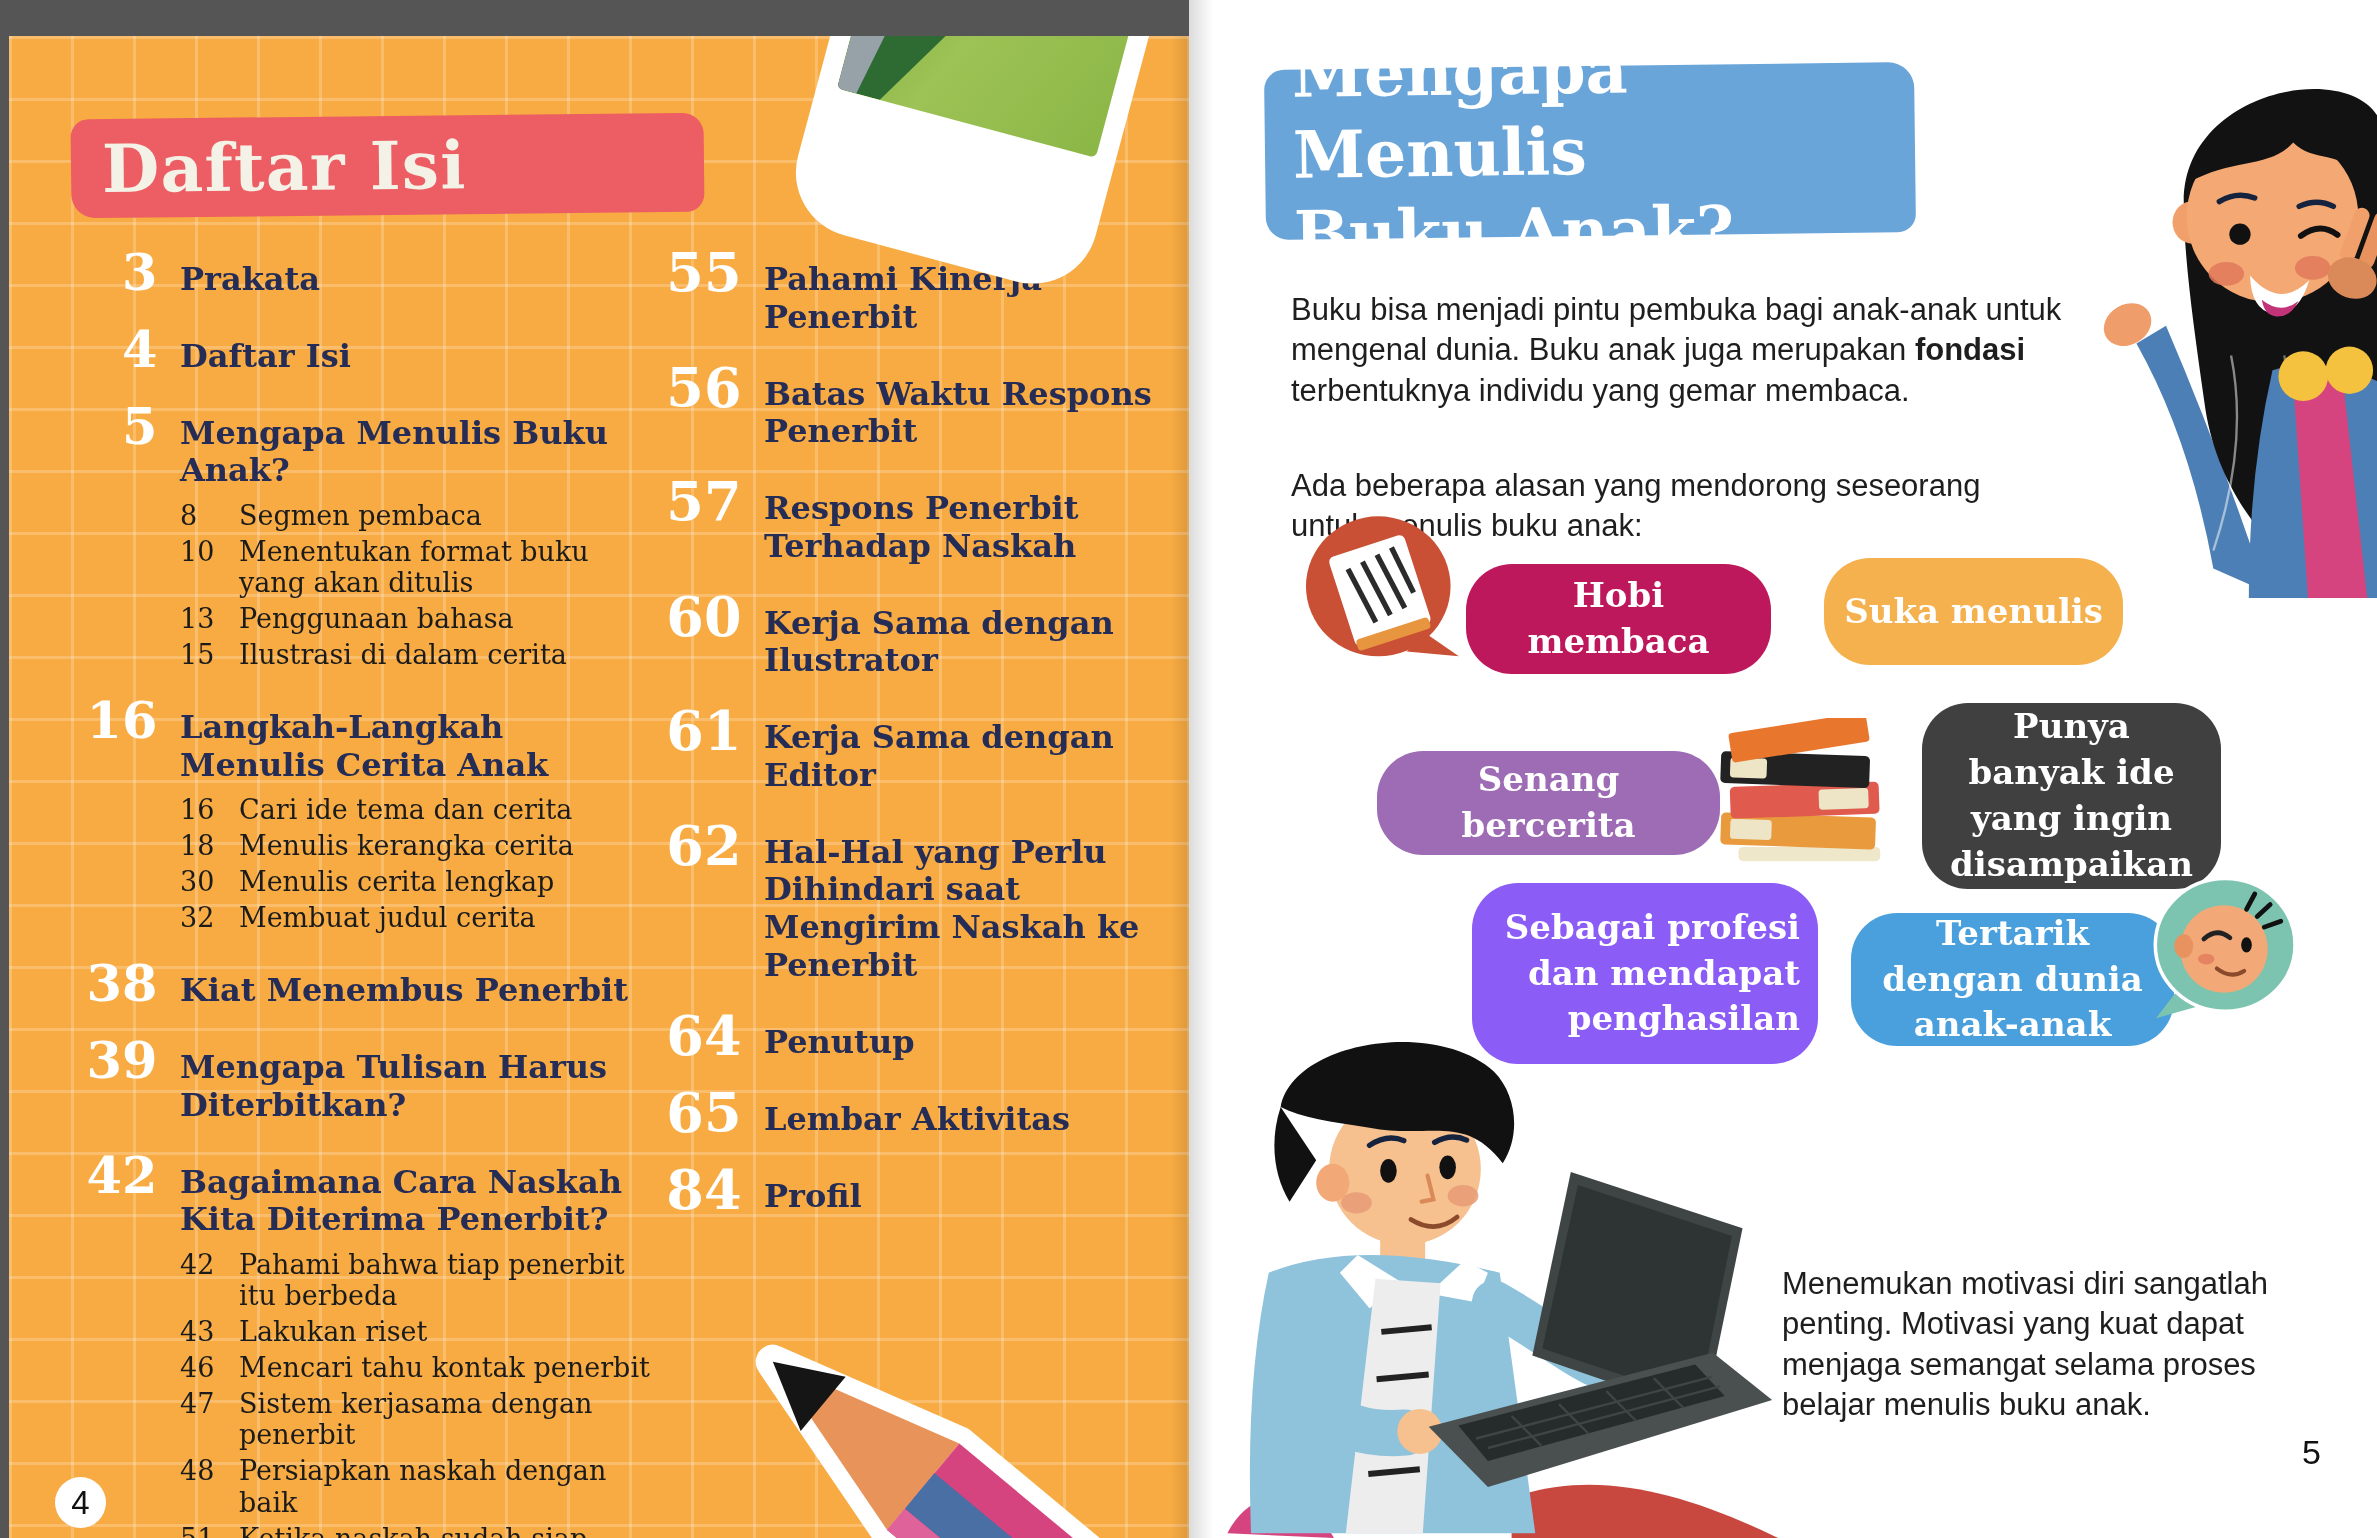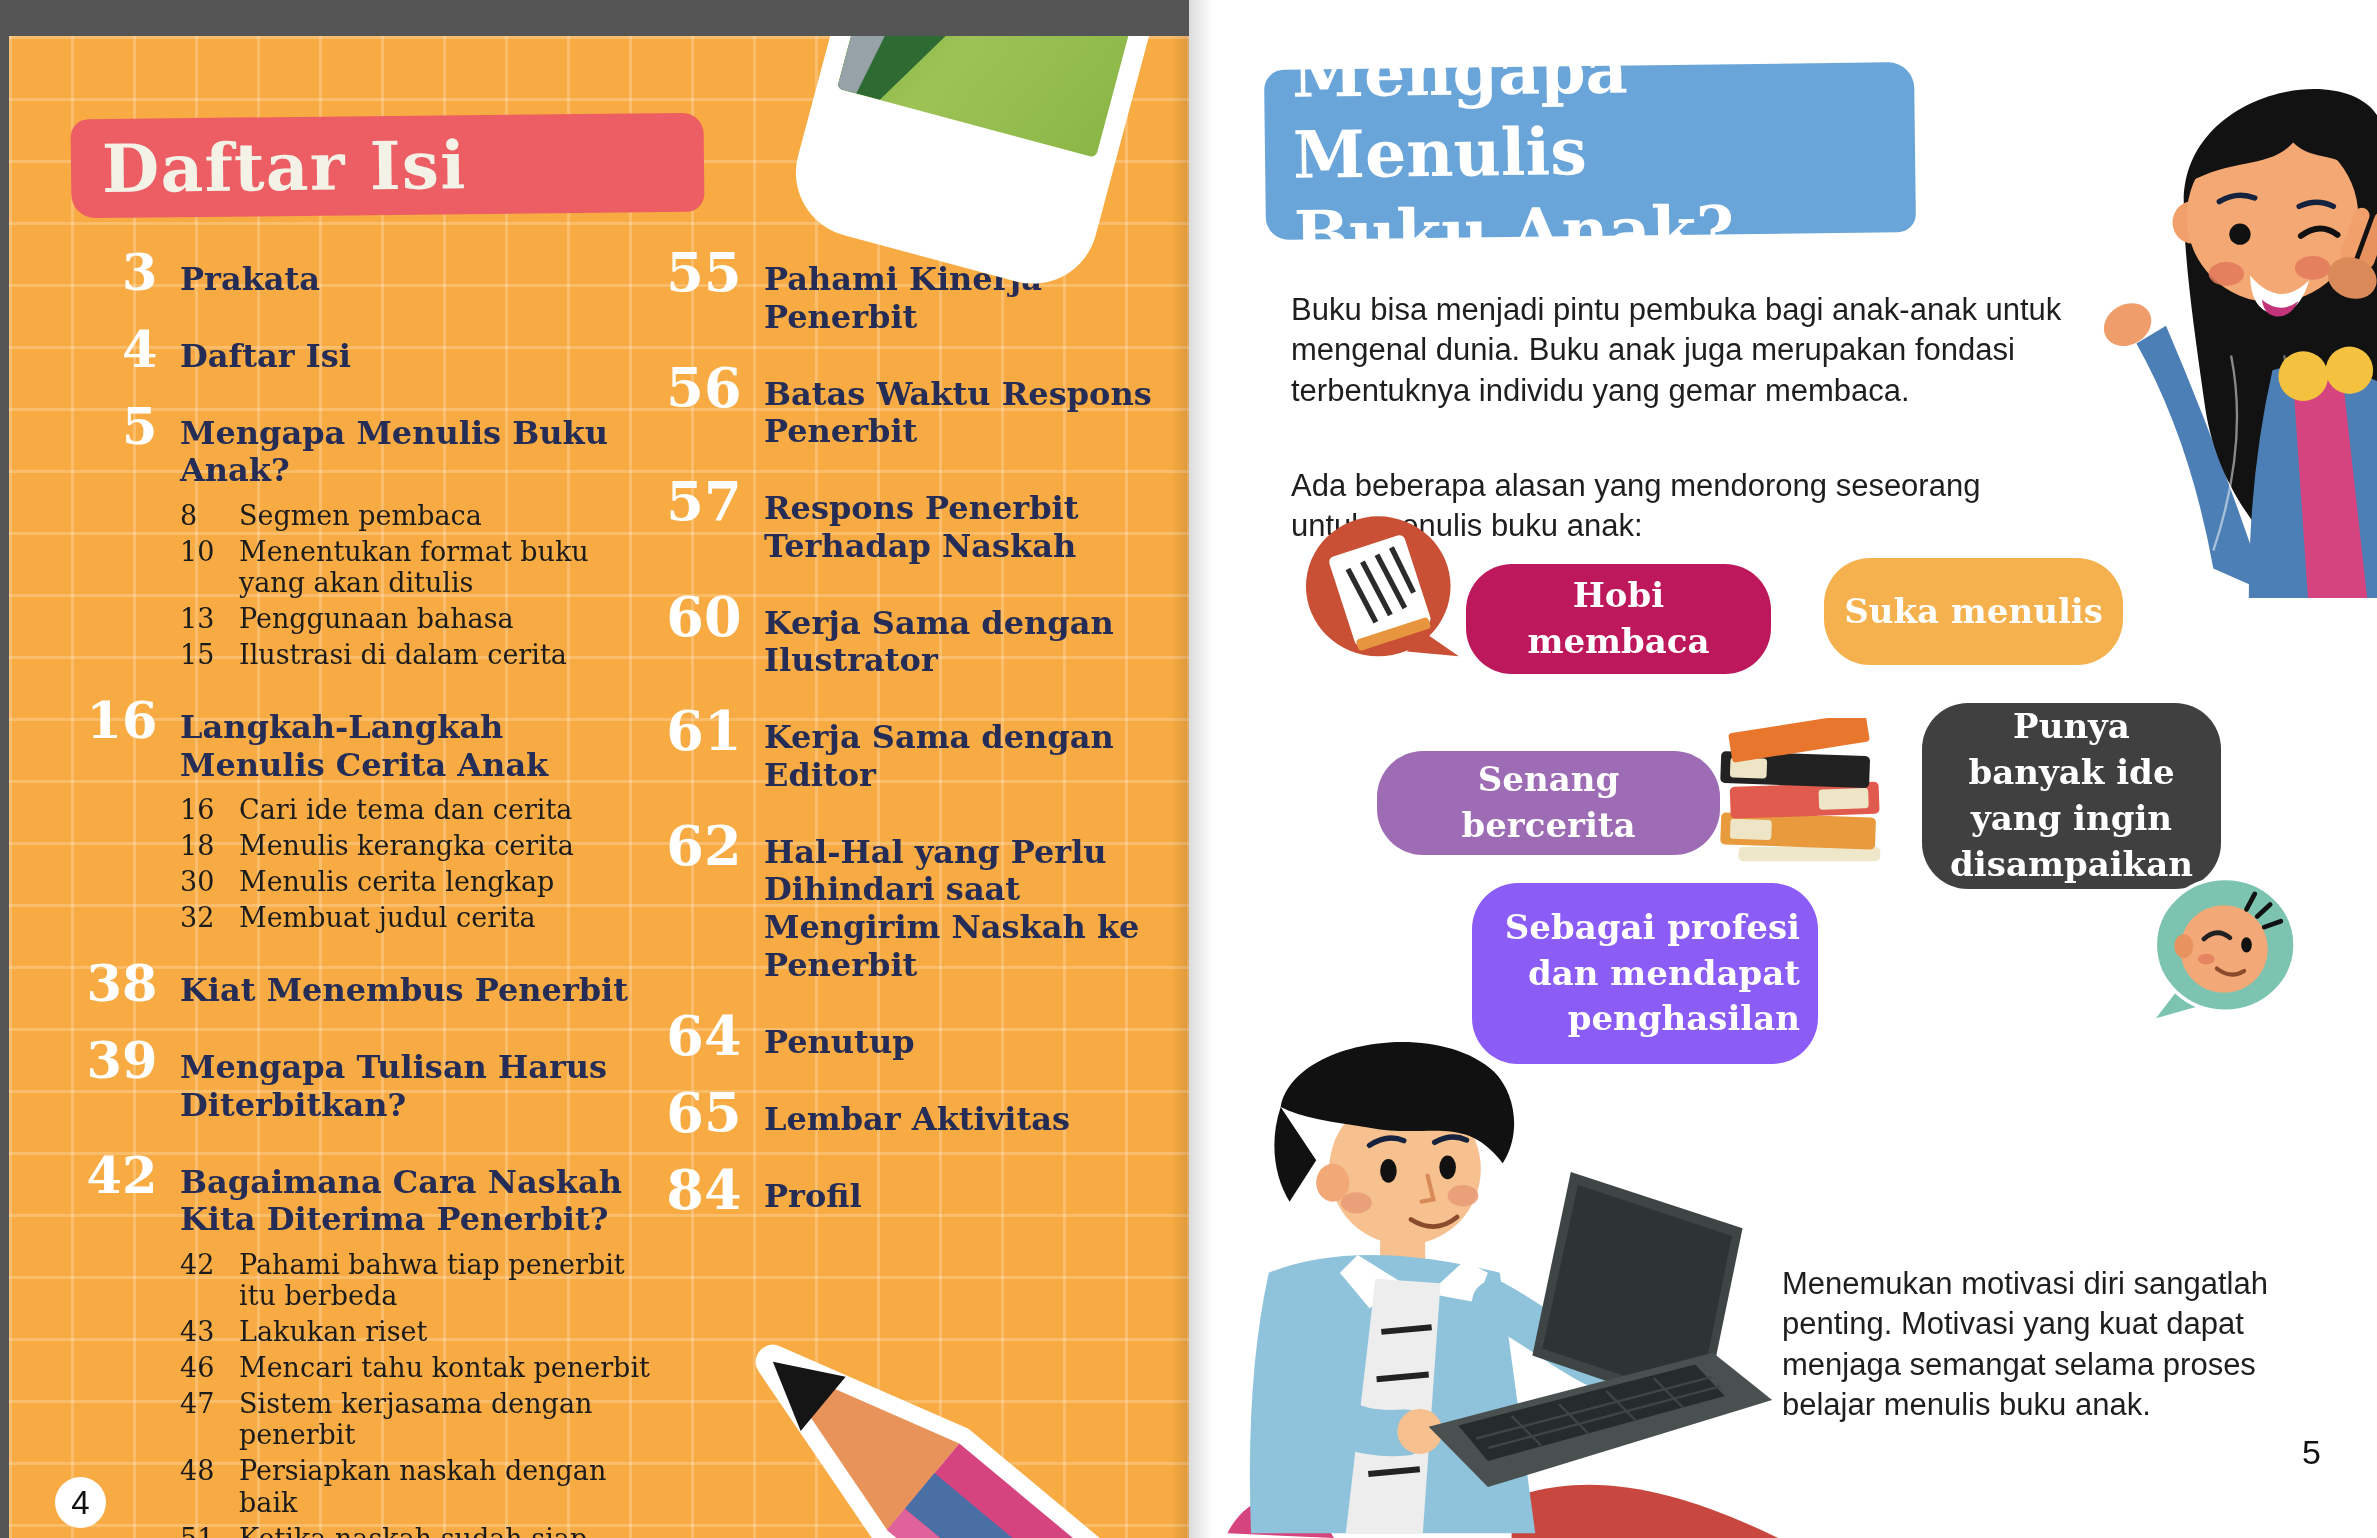--- a/index.html
+++ b/index.html
@@ -54,21 +54,21 @@
   
   .rp{position:absolute;left:1189px;top:0;width:1189px;height:1538px;background:#fff;overflow:hidden;}
   .rp-gutter{position:absolute;left:0;top:0;width:24px;height:100%;
       background:linear-gradient(90deg,rgba(0,0,0,.14) 0%,rgba(0,0,0,0) 100%);}
   .head-banner{position:absolute;left:76px;top:66px;width:650px;height:170px;
       border-radius:20px 26px 18px 22.5px;transform:rotate(-.7deg);
       display:flex;align-items:center;box-sizing:border-box;padding-left:28px;}
   .head-banner h2{margin:0;font-family:"DejaVu Serif",serif;font-weight:bold;
       font-size:65px;line-height:1.24;color:#fff;}
   .para{position:absolute;color:#1e1e1e;font-size:31px;line-height:1.3;}
-  .para b{font-weight:normal;}
+  .para b{font-weight:bold;}
   .p-intro{left:102px;top:259px;width:805px;}
   .p-intro2{left:102px;top:435px;width:764px;}
   .p-closing{left:593px;top:1233px;width:562px;}
   .bubble{position:absolute;display:flex;align-items:center;justify-content:center;
       text-align:center;color:#fff;font-family:"DejaVu Serif",serif;font-weight:bold;
       font-size:34px;line-height:1.35;border-radius:46px;padding:6px 18px;box-sizing:border-box;}
   .bub-1{left:277px;top:564px;width:305px;height:110px;}
   .bub-2{left:635px;top:558px;width:299px;height:107px;}
   .bub-3{left:188px;top:751px;width:343px;height:104px;}
   .bub-4{left:733px;top:703px;width:299px;height:186px;}
@@ -361,20 +361,21 @@
       </g>
       <g transform="rotate(2 155 86)">
         <rect x="30" y="60" width="252" height="54" rx="8" fill="#222222"></rect>
         <rect x="46" y="70" width="62" height="34" rx="6" fill="#EDE5C6"></rect>
       </g>
       <rect x="45" y="8" width="235" height="50" rx="6" fill="#E8762C" transform="rotate(-9 160 33)"></rect>
     </svg>
 
     <div class="bubble bub-4" style="background-color: #404040;">Punya banyak ide yang ingin disampaikan</div>
     <div class="bubble bub-5" style="background-color: #8b5cf6; text-align: right;">Sebagai profesi dan mendapat penghasilan</div>
+    <div class="bubble bub-6" style="background-color: rgb(73, 160, 220);">Tertarik dengan dunia anak-anak</div>
 
     <svg class="icon-abs" style="left:958px;top:875px;width:154px;height:151px" viewBox="0 0 260 255">
       <polygon points="55,190 15,242 100,218" fill="#7CC4AF"></polygon>
       <ellipse cx="132" cy="118" rx="118" ry="112" fill="#7CC4AF" stroke="#ffffff" stroke-width="6"></ellipse>
       <circle cx="130" cy="125" r="74" fill="#F2A977"></circle>
       <path d="M168,58 l14,-26 M186,70 l22,-20 M198,88 l28,-10" stroke="#111" stroke-width="8" stroke-linecap="round"></path>
       <ellipse cx="62" cy="120" rx="16" ry="20" fill="#E8935F"></ellipse>
       <path d="M96,108 q22,-20 44,-2" stroke="#222" stroke-width="8" fill="none" stroke-linecap="round"></path>
       <ellipse cx="168" cy="118" rx="9" ry="13" fill="#111"></ellipse>
       <path d="M118,158 q24,18 46,4" stroke="#8A4A2B" stroke-width="7" fill="none" stroke-linecap="round"></path>

